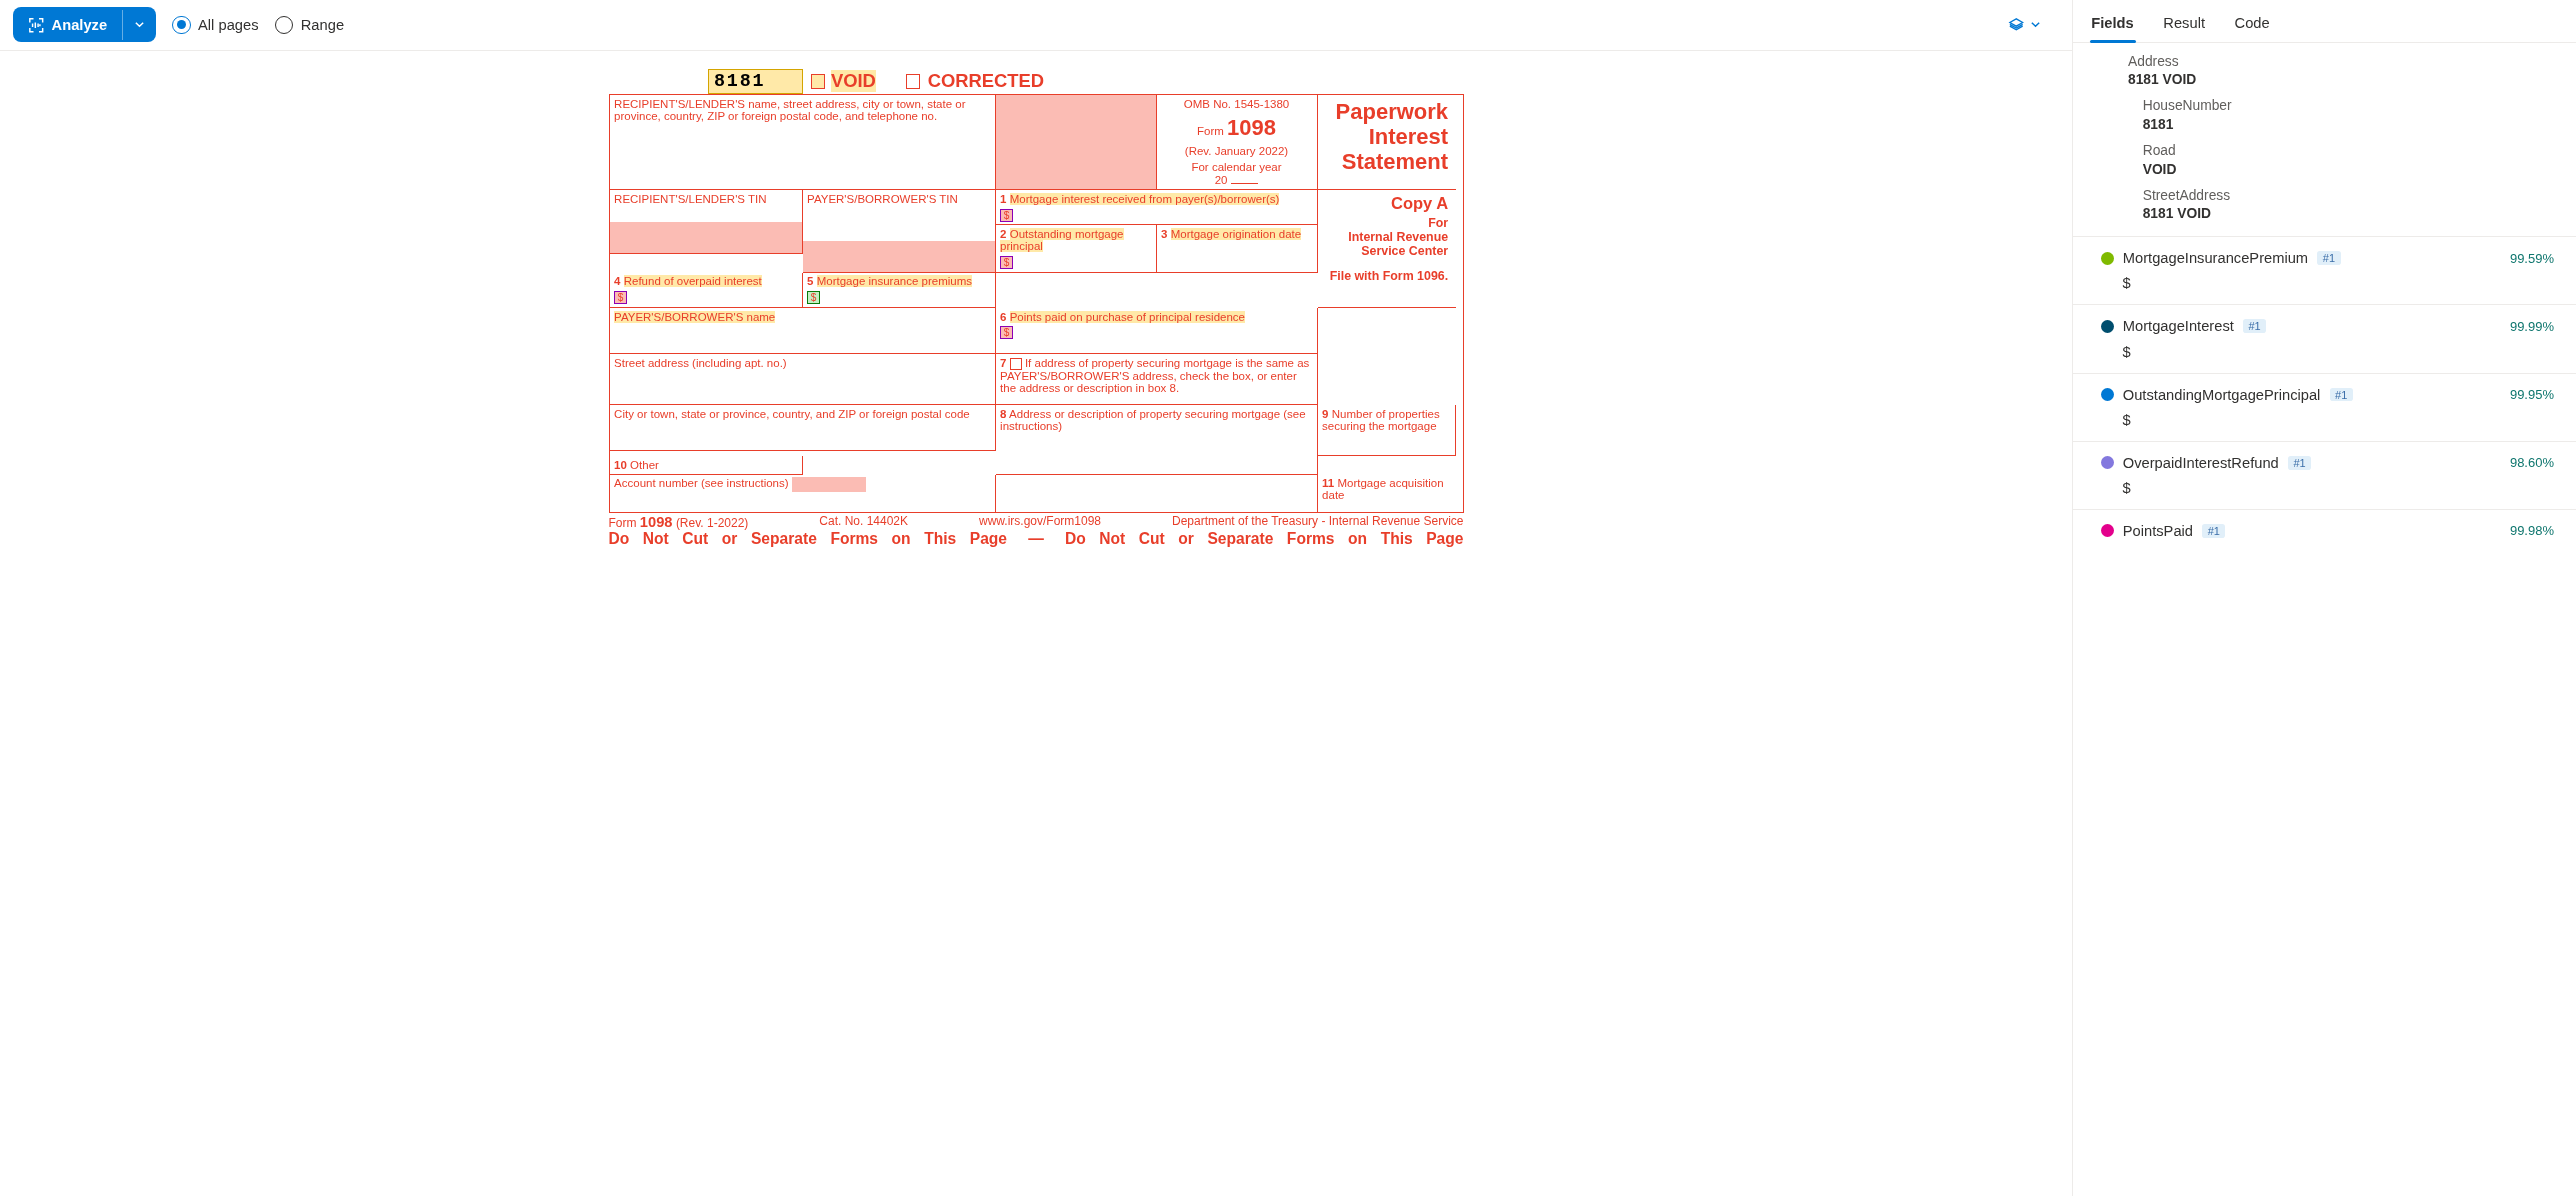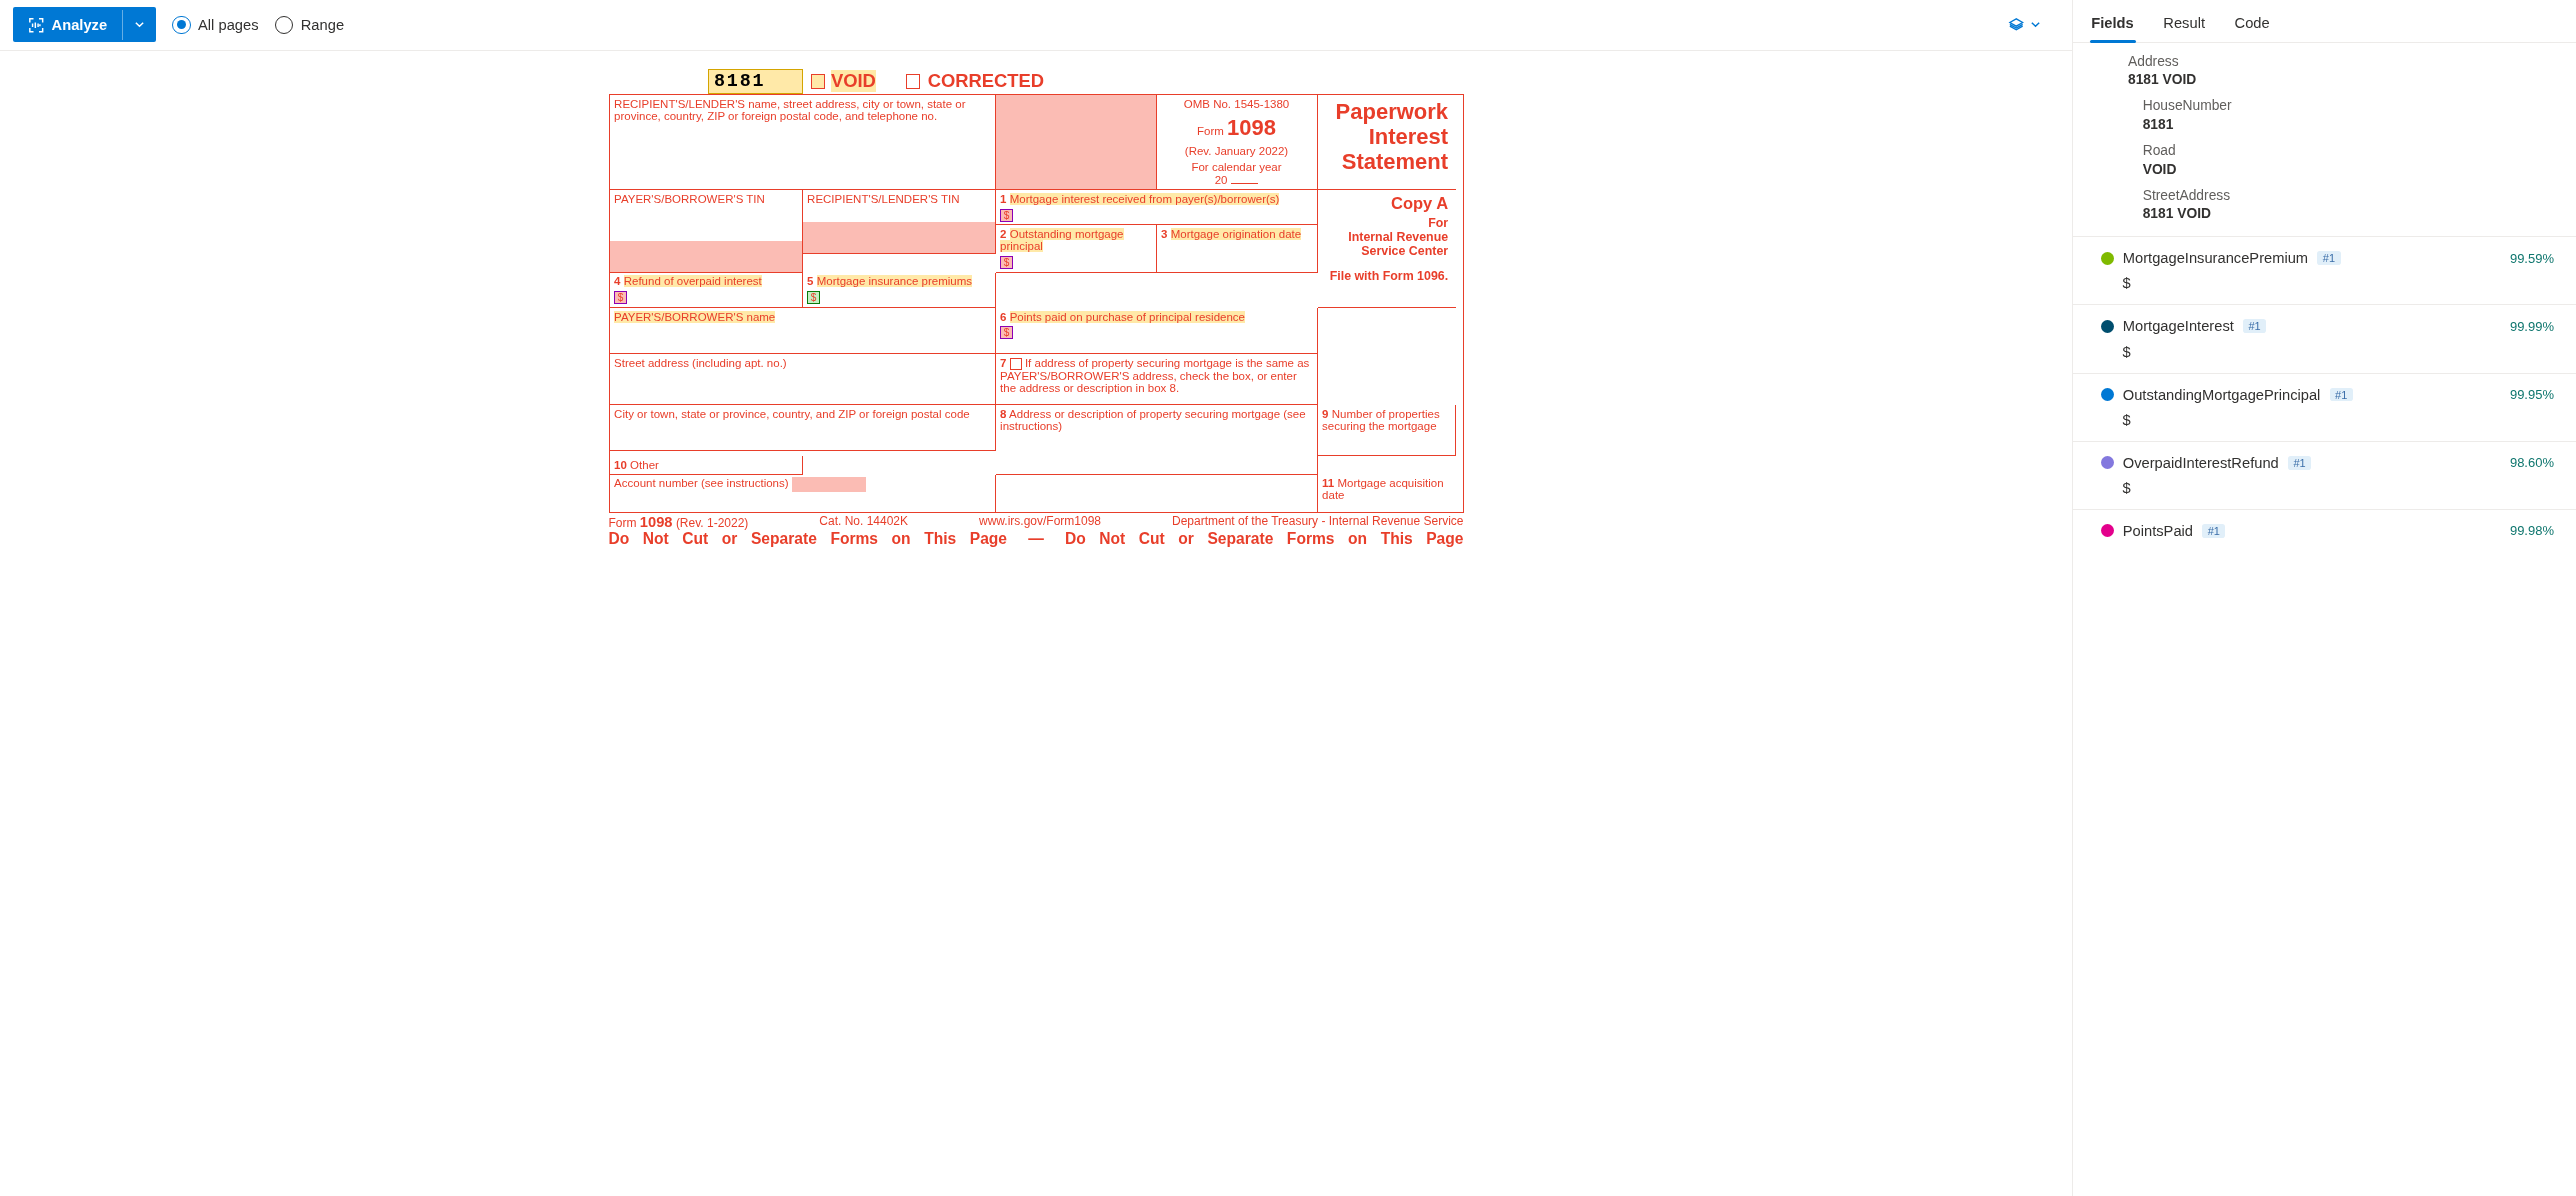--- a/index.html
+++ b/index.html
@@ -2,21 +2,21 @@
 <html style="font-size:14.7px"><head>
 <meta charset="utf-8">
 <style>
   * { box-sizing: border-box; margin: 0; padding: 0; }
   body { font-family: "Segoe UI", -apple-system, sans-serif; font-size: 13px; color: #323130; overflow: hidden; }
   .app { display: flex; height: 100vh; width: 100vw; }
   
   
   .left-pane { flex: 1; display: flex; flex-direction: column; border-right: 0.9px solid #edebe9; }
   .toolbar { display: flex; align-items: center; gap: 16.5px; padding: 7.4px 13px; border-bottom: 0.9px solid #edebe9; }
-  .analyze-btn { display: flex; align-items: center; background: #0078d4; color: #fff; border-radius: 2px; overflow: hidden; cursor: pointer; justify-content: flex-end; }
+  .analyze-btn { display: flex; align-items: center; background: #0078d4; color: #fff; border-radius: 8px; overflow: hidden; cursor: pointer; justify-content: flex-end; }
   .analyze-main { display: flex; align-items: center; gap: 7.4px; padding: 9.2px 14.7px; font-size: 14.7px; font-weight: 600; }
   .analyze-split { border-left: 0.9px solid rgba(255,255,255,0.4); padding: 9.2px 11px; }
   .radio-opt { display: flex; align-items: center; gap: 7.4px; cursor: pointer; font-size: 14.7px; }
   .radio-circle { width: 18.4px; height: 18.4px; border: 0.9px solid #323130; border-radius: 50%; display: flex; align-items: center; justify-content: center; }
   .radio-opt.selected .radio-circle { border: 1.8px solid #0078d4; }
   .radio-dot { width: 9.2px; height: 9.2px; background: #0078d4; border-radius: 50%; }
   .toolbar-spacer { flex: 1; }
   .layers { display: flex; align-items: center; gap: 5.5px; color: #0078d4; cursor: pointer; padding-right: 18.4px; }
   
   .doc-view { flex: 1; overflow: auto; background: #fff; padding: 18.4px 37px; }
@@ -127,22 +127,22 @@
 
           <div class="cell" style="grid-column:3/5;"><b>1</b> <span class="hl">Mortgage interest received from payer(s)/borrower(s)</span><br><span class="dollar">$</span></div>
           <div class="right-notes" style="grid-column:5/6;grid-row:3/6;border-bottom:0.9px solid #e83e2a;">
             <div style="font-size:16.5px;">Copy A</div>
             <div style="margin-top:3.7px;">For</div>
             <div>Internal Revenue</div>
             <div>Service Center</div>
             <div style="margin-top:11px;">File with Form 1096.</div>
           </div>
 
+          <div class="cell" style="grid-row:3/5;height:64px;"><span>RECIPIENT'S/LENDER'S TIN</span><div class="pink" style="position:absolute;bottom:0;left:0;right:0;height:31px;"></div></div>
           <div class="cell" style="grid-row:3/5;"><span>PAYER'S/BORROWER'S TIN</span><div class="pink" style="position:absolute;bottom:0;left:0;right:0;height:31px;"></div></div>
-          <div class="cell" style="grid-row:3/5;height:64px;"><span>RECIPIENT'S/LENDER'S TIN</span><div class="pink" style="position:absolute;bottom:0;left:0;right:0;height:31px;"></div></div>
           <div class="cell"><b>2</b> <span class="hl">Outstanding mortgage principal</span><br><span class="dollar">$</span></div>
           <div class="cell"><b>3</b> <span class="hl">Mortgage origination date</span></div>
           <div class="cell"><b>4</b> <span class="hl">Refund of overpaid interest</span><br><span class="dollar">$</span></div>
           <div class="cell"><b>5</b> <span class="hl">Mortgage insurance premiums</span><br><span class="dollar g">$</span></div>
 
           <div class="cell" style="grid-column:1/3;height:46px;"><span class="hl">PAYER'S/BORROWER'S name</span></div>
           <div class="cell" style="grid-column:3/5;"><b>6</b> <span class="hl">Points paid on purchase of principal residence</span><br><span class="dollar">$</span></div>
 
           <div class="cell" style="grid-column:1/3;height:51px;"><span>Street address (including apt. no.)</span></div>
           <div class="cell" style="grid-column:3/5;"><b>7</b> <span class="chk" style="vertical-align:middle;width:12px;height:12px;"></span> <span>If address of property securing mortgage is the same as PAYER'S/BORROWER'S address, check the box, or enter the address or description in box 8.</span></div>

